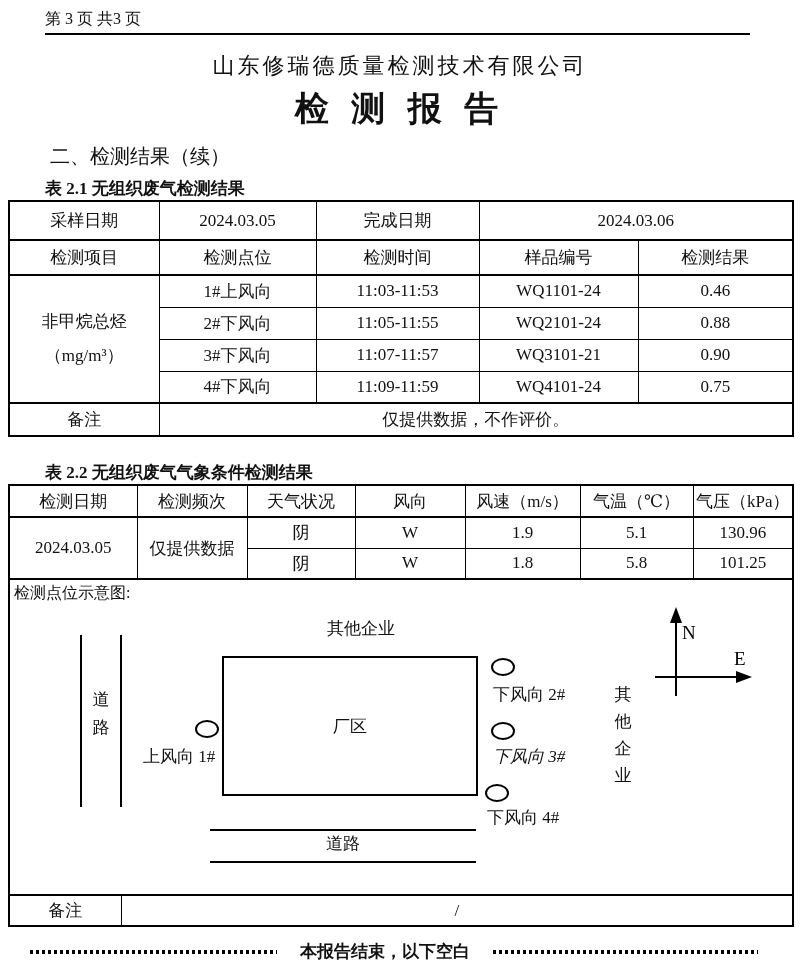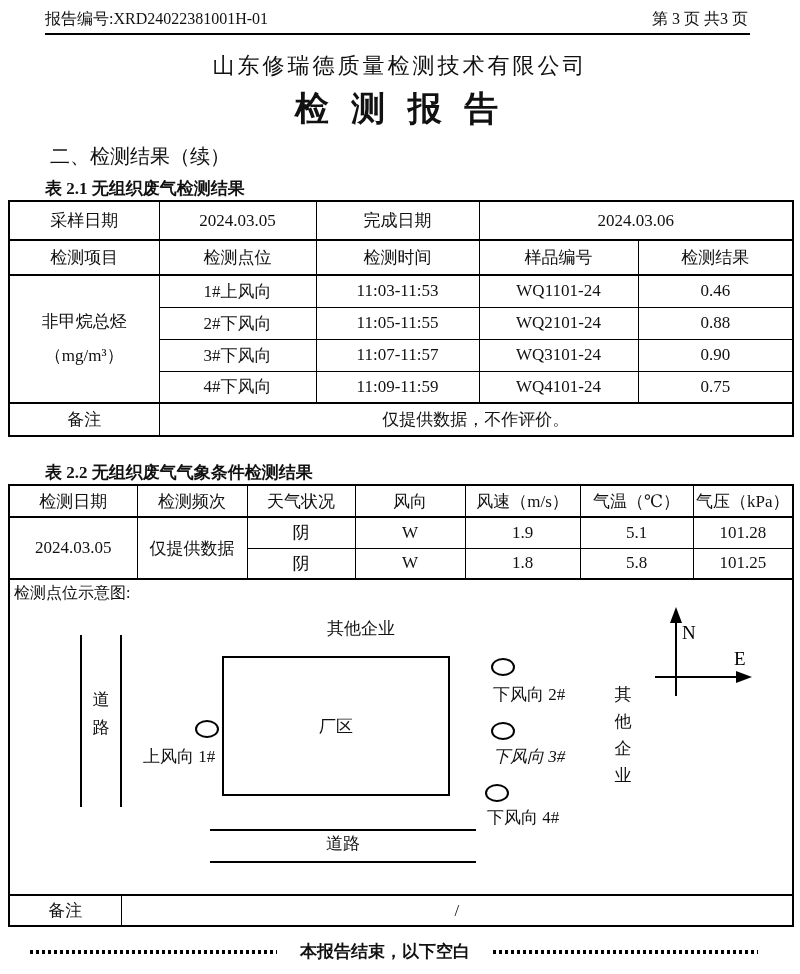--- a/index.html
+++ b/index.html
@@ -39,42 +39,41 @@
   
   .dg { position:absolute; font-size:17px; white-space:nowrap; }
   .dg-label { left:4px; top:3px; font-size:16px; }
   .north-company { left:317px; top:37px; }
   .vline { position:absolute; width:2px; background:#000; }
   .v1 { left:70px; top:55px; height:172px; }
   .v2 { left:110px; top:55px; height:172px; }
   .vtext { position:absolute; width:20px; text-align:center; word-break:break-all; line-height:28px; font-size:17px; white-space:normal; }
   .west-road { left:81px; top:106px; }
   .east-company { left:603px; top:101px; line-height:27px; }
-  .plant-box { position:absolute; left:212px; top:76px; width:228px; height:140px; border:2px solid #000; display:flex; align-items:center; justify-content:center; font-size:17px; }
+  .plant-box { position:absolute; left:212px; top:76px; width:256px; height:140px; border:2px solid #000; display:flex; align-items:center; justify-content:center; font-size:17px; }
   .pt { position:absolute; width:24px; height:18px; border:2px solid #000; border-radius:50%; background:#fff; }
   .c1 { left:185px; top:140px; } .c2 { left:481px; top:78px; }
   .c3 { left:481px; top:142px; } .c4 { left:475px; top:204px; }
   .l1 { left:133px; top:165px; } .l2 { left:483px; top:103px; }
   .l3 { left:483px; top:165px;font-style:italic; } .l4 { left:477px; top:226px; }
   .hline { position:absolute; height:2px; background:#000; left:200px; width:266px; }
   .h1 { top:249px; } .h2 { top:281px; }
   .south-road { left:200px; top:252px; width:266px; text-align:center; white-space:nowrap; }
   .compass { position:absolute; left:630px; top:21px; }
   
   .end-row { display:flex; align-items:center; margin:13px 30px 0 30px; }
   .dots { height:4px; background:repeating-linear-gradient(90deg,#000 0 3px,transparent 3px 6px); }
   .dots.left { width:247px; margin-right:23px; }
   .dots.right { width:265px; margin-left:23px; }
   .end-text { font-size:17px; font-weight:bold; white-space:nowrap; }
 </style>
 </head>
 <body>
 
 <div class="page-header">
-  <span>报告编号:XRD24022381001H-01</span>
   <span>第 3 页 共3 页</span>
 </div>
 
 <div class="company-name">山东修瑞德质量检测技术有限公司</div>
 <div class="report-title">检 测 报 告</div>
 <div class="section-title">二、检测结果（续）</div>
 
 <div class="table-caption">表 2.1 无组织废气检测结果</div>
 
 <table class="rpt" id="t1">
@@ -111,21 +110,21 @@
   </tr>
   <tr class="data">
     <td>2#下风向</td>
     <td>11:05-11:55</td>
     <td>WQ2101-24</td>
     <td>0.88</td>
   </tr>
   <tr class="data">
     <td>3#下风向</td>
     <td>11:07-11:57</td>
-    <td>WQ3101-24</td>
+    <td>WQ3101-21</td>
     <td>0.90</td>
   </tr>
   <tr class="data">
     <td>4#下风向</td>
     <td>11:09-11:59</td>
     <td>WQ4101-24</td>
     <td>0.75</td>
   </tr>
   <tr class="remark">
     <td>备注</td>
@@ -156,21 +155,21 @@
     <td>气温（℃）</td>
     <td>气压（kPa）</td>
   </tr>
   <tr class="data">
     <td rowspan="2">2024.03.05</td>
     <td rowspan="2">仅提供数据</td>
     <td>阴</td>
     <td>W</td>
     <td>1.9</td>
     <td>5.1</td>
-    <td>101.28</td>
+    <td>130.96</td>
   </tr>
   <tr class="data">
     <td>阴</td>
     <td>W</td>
     <td>1.8</td>
     <td>5.8</td>
     <td>101.25</td>
   </tr>
   <tr>
     <td colspan="7" class="diagram-cell">

